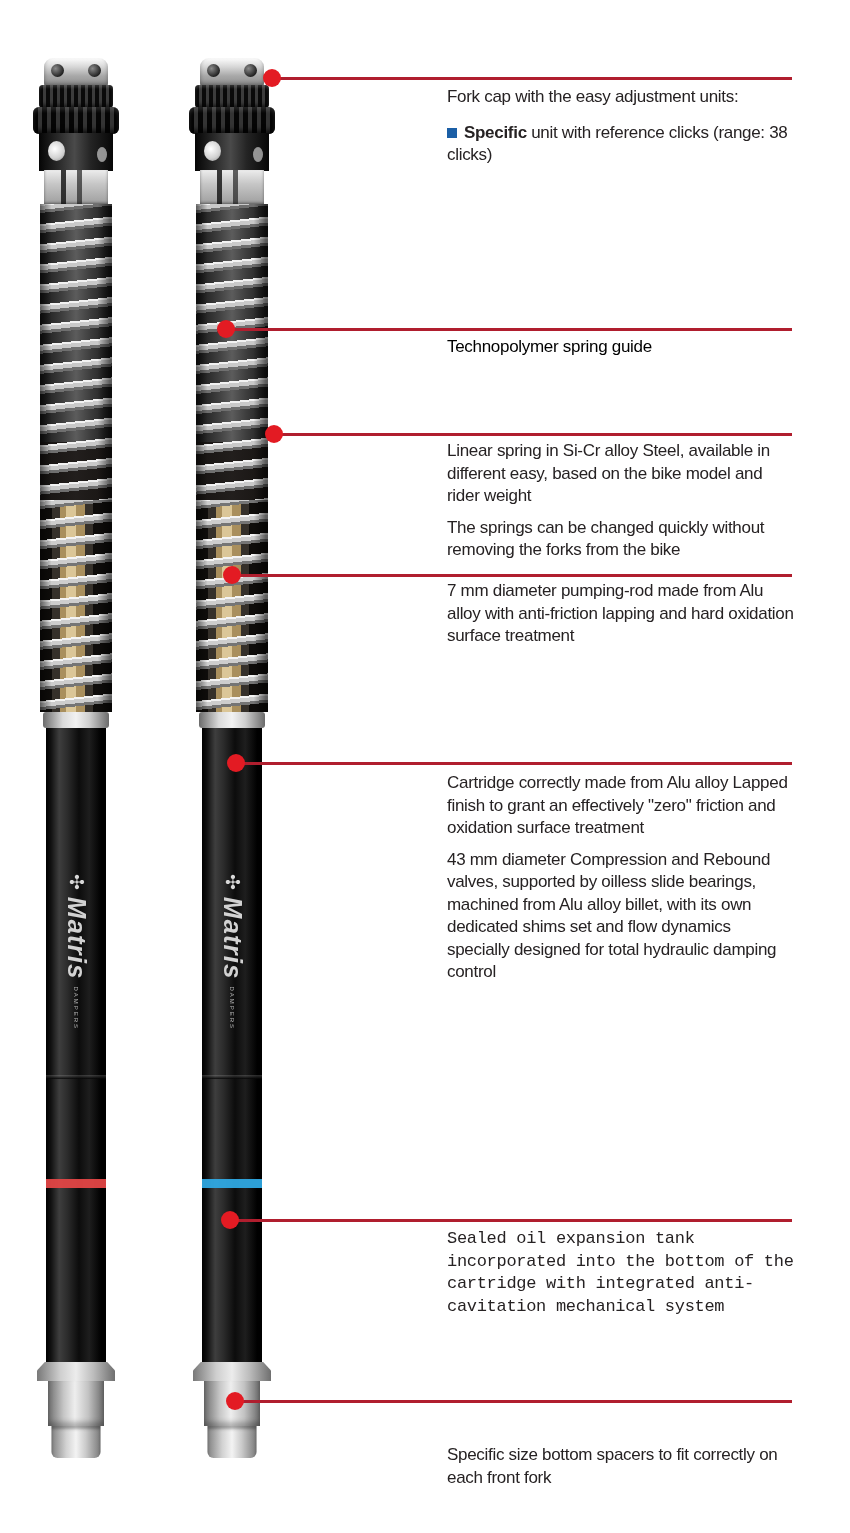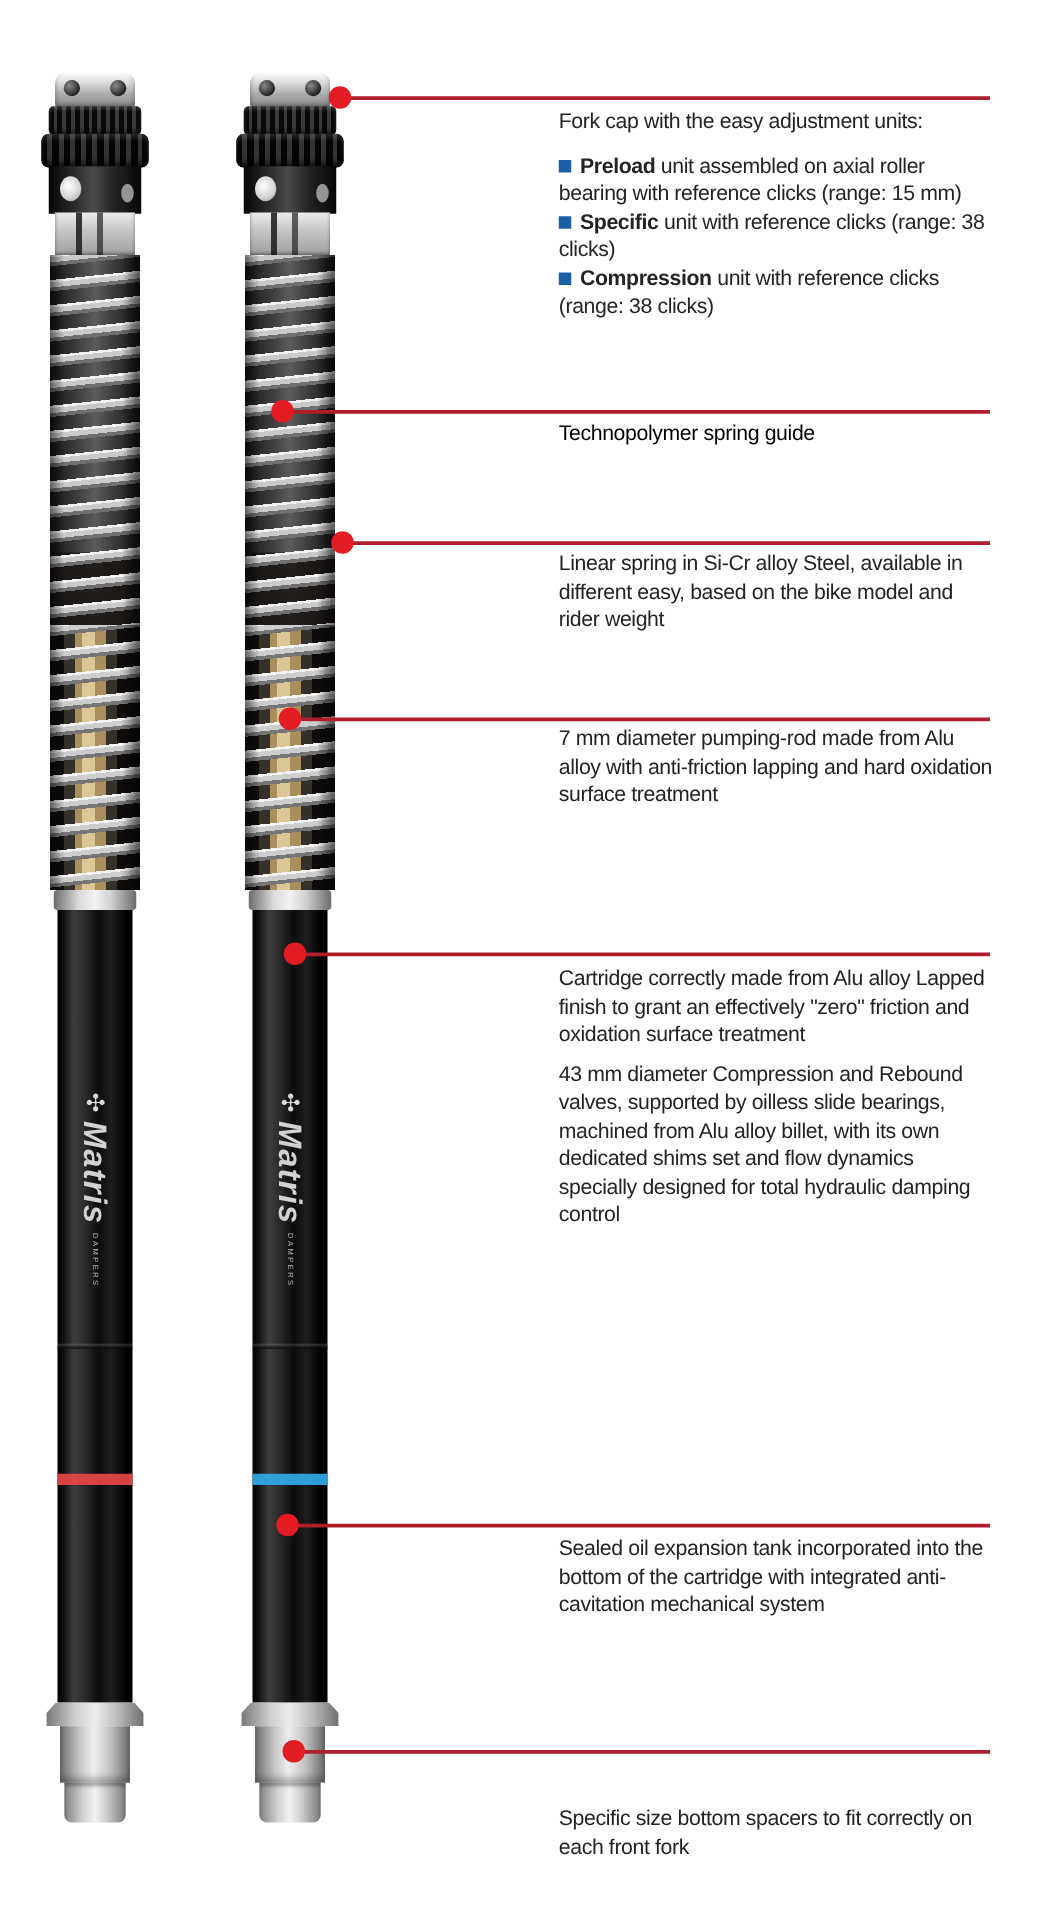--- a/index.html
+++ b/index.html
@@ -141,48 +141,47 @@
     <div class="hex"></div>
     <div class="spacer1"></div>
     <div class="spacer2"></div>
   </div>
 
   <div id="callout-layer">
       <div class="callout-line" style="left: 272px; top: 77px; width: 520px; background: rgb(176, 30, 46);"></div>
       <div class="callout-dot" style="left: 263px; top: 69px; background: rgb(227, 27, 35);"></div>
       <div class="callout-text" style="left: 447px; top: 86px; width: 348px; color: rgb(38, 34, 35);">
         <p class="intro">Fork cap with the easy adjustment units:</p>
-        <p class="bullet"><span class="sq" style="background: rgb(27, 95, 166);"></span><b>Preload</b><span> unit assembled on axial roller bearing with  reference clicks (range: 15 mm)</span></p>
         <p class="bullet"><span class="sq" style="background: rgb(27, 95, 166);"></span><b>Specific</b><span> unit with reference clicks (range: 38 clicks)</span></p>
-        <p class="bullet"><span class="sq" style="background: rgb(27, 95, 166);"></span><b>Compression</b><span> unit with reference clicks (range: 38 clicks)</span></p>
       </div>
       <div class="callout-line" style="left: 226px; top: 328px; width: 566px; background: rgb(176, 30, 46);"></div>
       <div class="callout-dot" style="left: 217px; top: 320px; background: rgb(227, 27, 35);"></div>
       <div class="callout-text" style="left: 447px; top: 336px; width: 348px; color: #000000;">
         <p class="para">Technopolymer spring guide</p>
       </div>
       <div class="callout-line" style="left: 274px; top: 433px; width: 518px; background: rgb(176, 30, 46);"></div>
       <div class="callout-dot" style="left: 265px; top: 425px; background: rgb(227, 27, 35);"></div>
       <div class="callout-text" style="left: 447px; top: 440px; width: 348px; color: rgb(38, 34, 35);">
         <p class="para">Linear spring in Si-Cr alloy Steel, available in different easy, based on the bike model and rider weight</p>
+        <p class="para">The springs can be changed quickly without removing the forks from the bike</p>
       </div>
       <div class="callout-line" style="left: 232px; top: 574px; width: 560px; background: rgb(176, 30, 46);"></div>
       <div class="callout-dot" style="left: 223px; top: 566px; background: rgb(227, 27, 35);"></div>
       <div class="callout-text" style="left: 447px; top: 580px; width: 348px; color: rgb(38, 34, 35);">
         <p class="para">7 mm diameter pumping-rod made from Alu alloy with anti-friction lapping and hard oxidation surface treatment</p>
       </div>
       <div class="callout-line" style="left: 236px; top: 762px; width: 556px; background: rgb(176, 30, 46);"></div>
       <div class="callout-dot" style="left: 227px; top: 754px; background: rgb(227, 27, 35);"></div>
       <div class="callout-text" style="left: 447px; top: 772px; width: 348px; color: rgb(38, 34, 35);">
         <p class="para">Cartridge correctly made from Alu alloy Lapped finish to grant an effectively "zero" friction and oxidation surface treatment</p>
         <p class="para">43 mm diameter Compression and Rebound valves, supported by oilless slide bearings, machined from Alu alloy billet, with its own dedicated shims set and flow dynamics specially designed for total hydraulic damping control</p>
       </div>
       <div class="callout-line" style="left: 230px; top: 1219px; width: 562px; background: rgb(176, 30, 46);"></div>
       <div class="callout-dot" style="left: 221px; top: 1211px; background: rgb(227, 27, 35);"></div>
-      <div class="callout-text" style="left: 447px; top: 1228px; width: 348px; color: rgb(38, 34, 35);">
+      <div class="callout-text" style="left: 447px; top: 1228px; width: 348px; color: rgb(38, 34, 35); font-family: Liberation Mono, monospace;">
         <p class="para">Sealed oil expansion tank incorporated into the bottom of the cartridge with integrated anti-cavitation mechanical system</p>
       </div>
       <div class="callout-line" style="left: 235px; top: 1400px; width: 557px; background: rgb(176, 30, 46);"></div>
       <div class="callout-dot" style="left: 226px; top: 1392px; background: rgb(227, 27, 35);"></div>
       <div class="callout-text" style="left: 447px; top: 1406px; width: 348px; color: rgb(38, 34, 35); margin-top: 38px;">
         <p class="para">Specific size bottom spacers to fit correctly on each front fork</p>
       </div>
     </div>
 </div>
 

